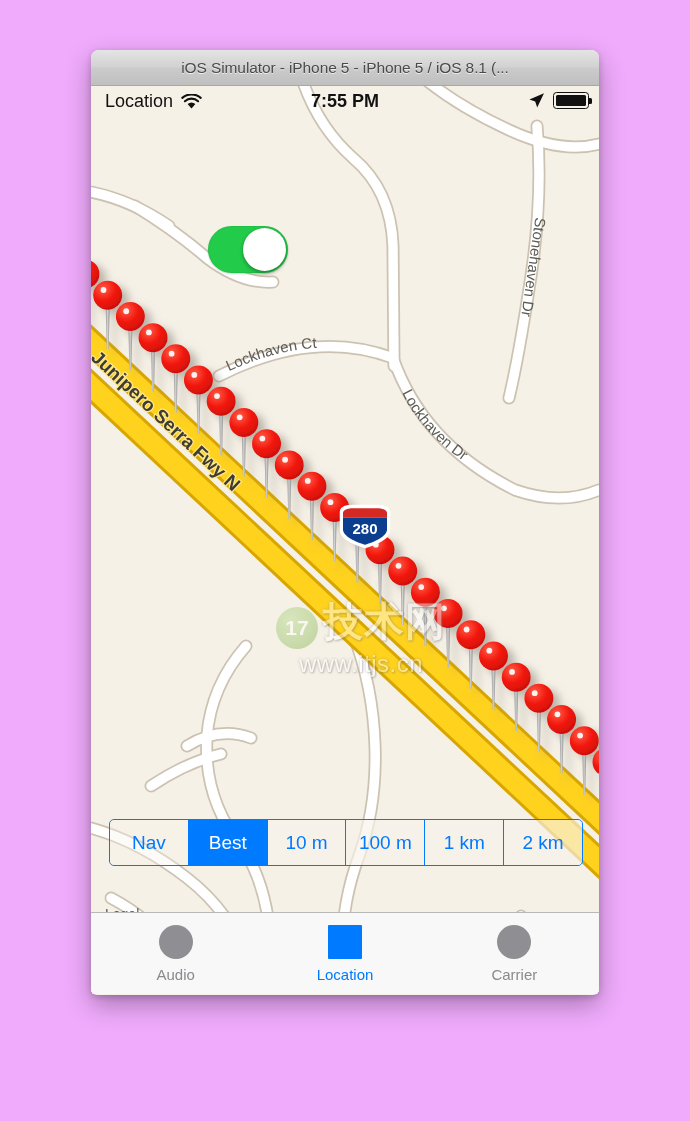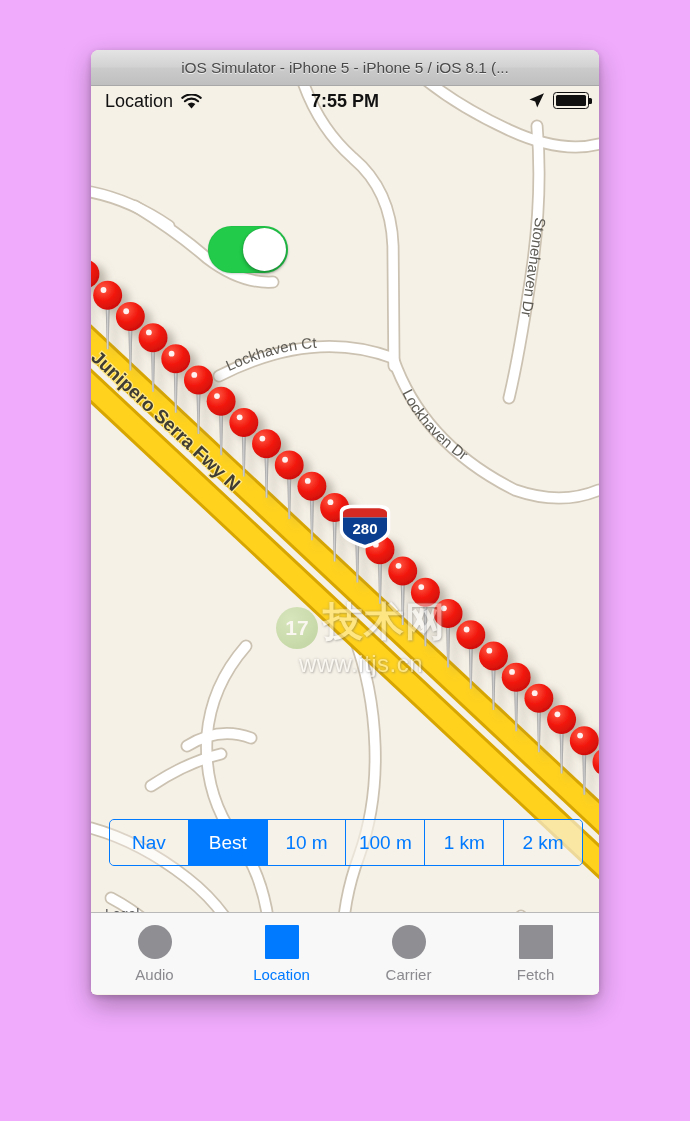--- a/index.html
+++ b/index.html
@@ -481,21 +481,17 @@
           <div class="tab-label">Audio</div>
         </div>
         <div class="tab">
           <div class="tab-icon square active"></div>
           <div class="tab-label active">Location</div>
         </div>
         <div class="tab">
           <div class="tab-icon circle"></div>
           <div class="tab-label">Carrier</div>
         </div>
-        <div class="tab">
-          <div class="tab-icon square"></div>
-          <div class="tab-label">Fetch</div>
-        </div>
       </div>
 
     </div>
   </div>
 </div>
 
 </body></html>

